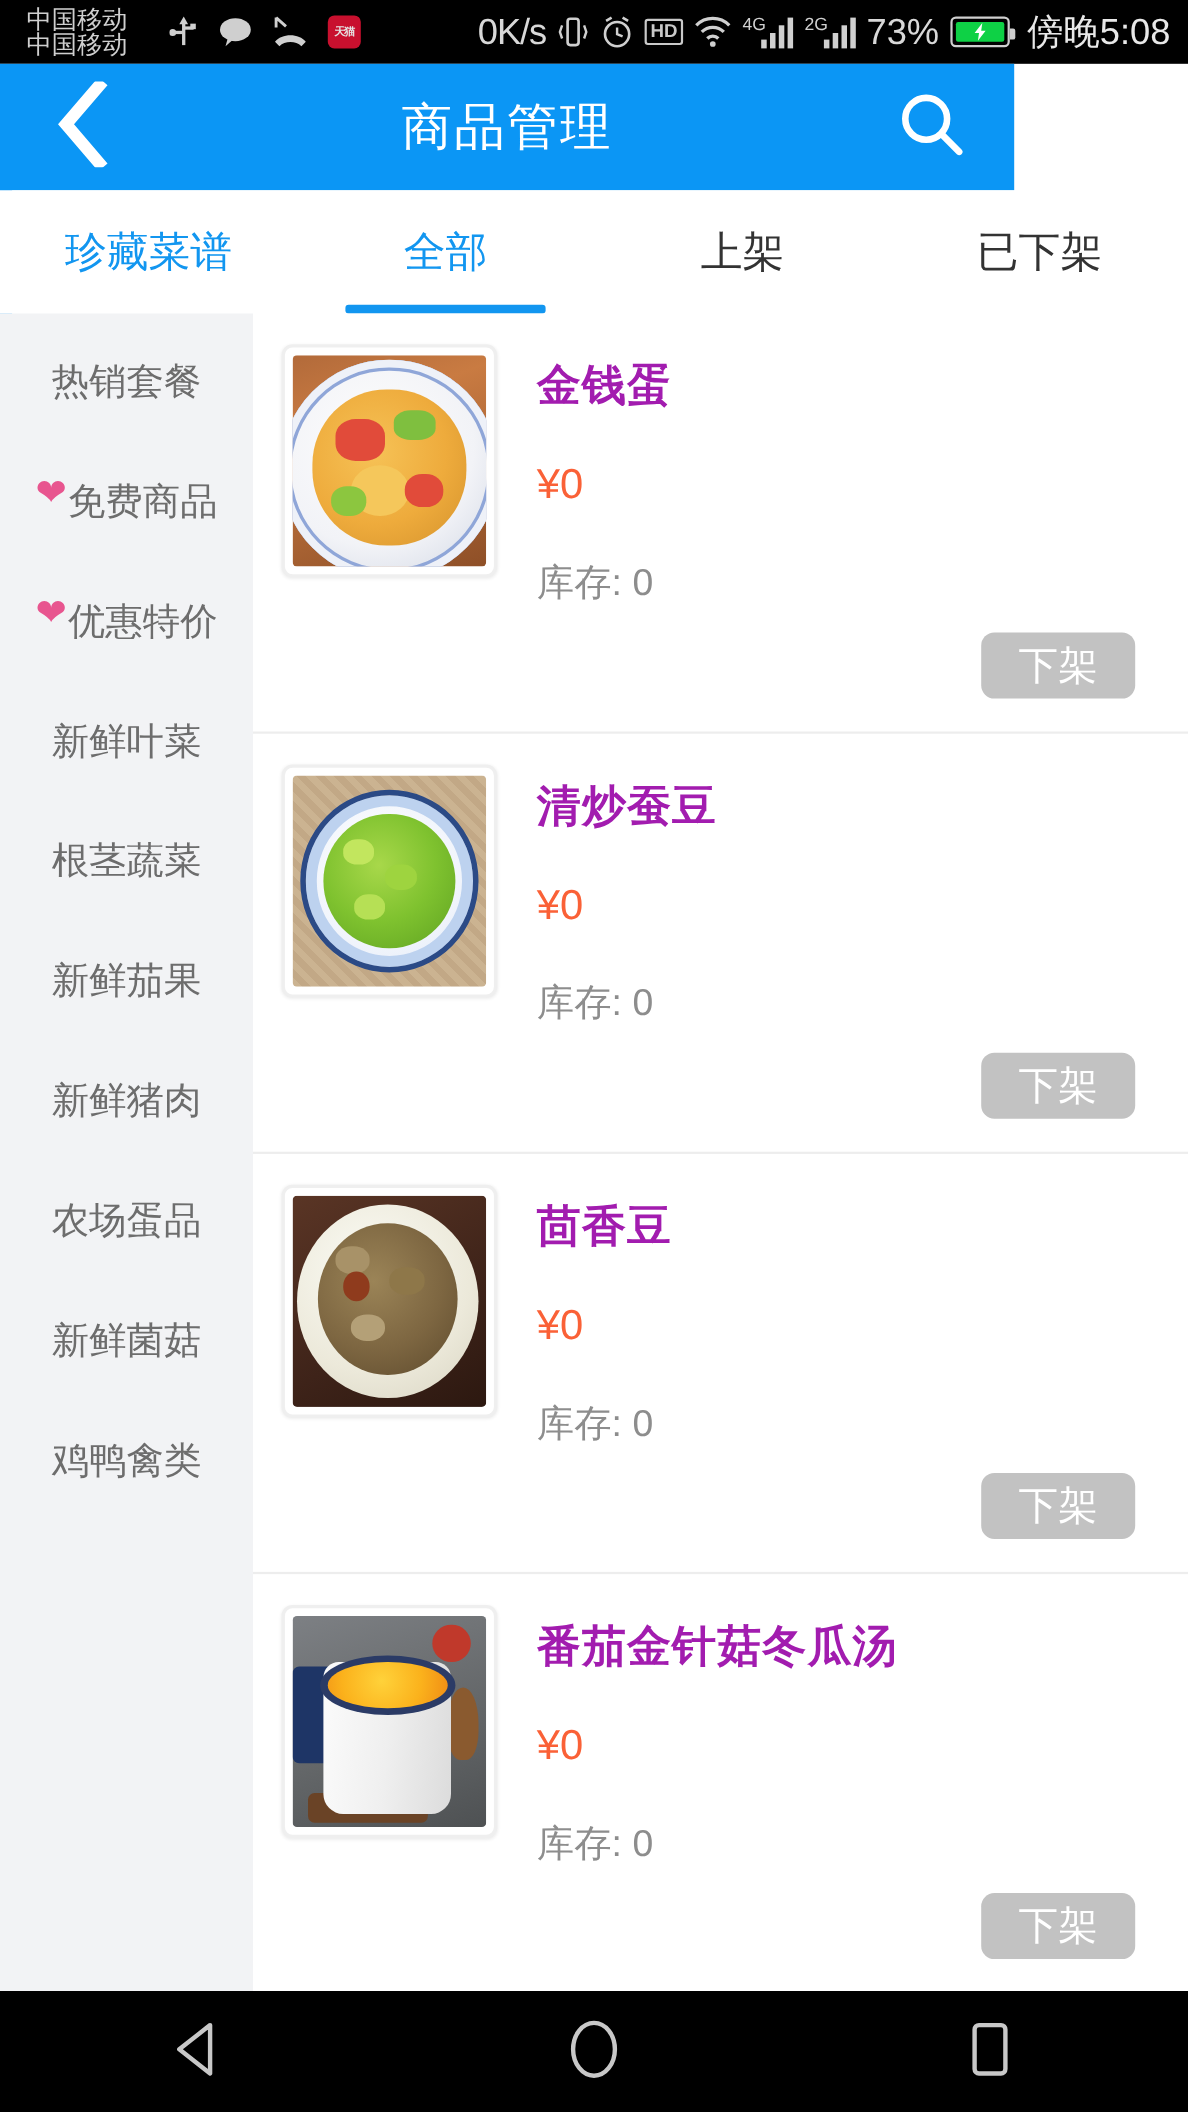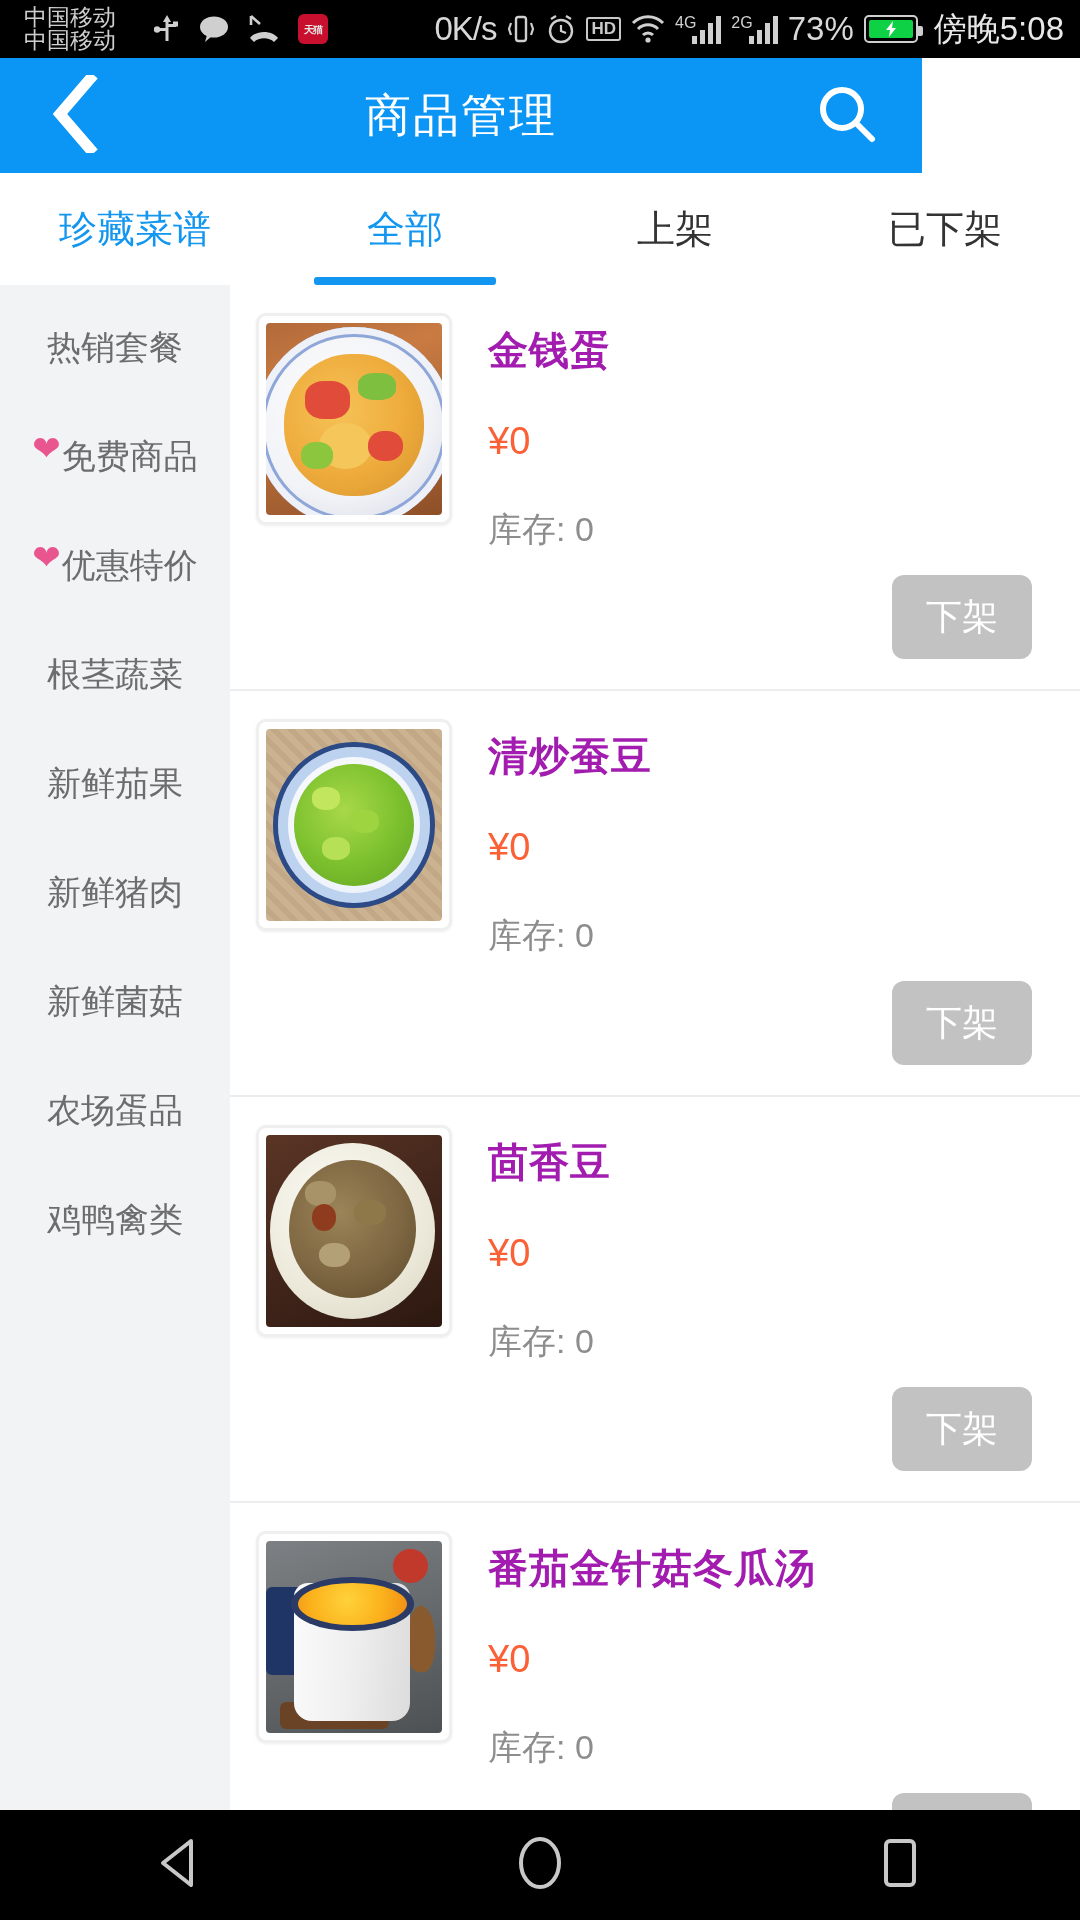--- a/index.html
+++ b/index.html
@@ -127,21 +127,21 @@
     position:relative;
   }
   .info{ padding-left:36px; padding-top:10px; }
   .p-name{ font-size:40px; color:#a21caf; font-weight:bold; letter-spacing:1px; }
   .p-price{ font-size:38px; color:#fa6137; margin-top:42px; }
   .p-stock{ font-size:34px; color:#8d8d8d; margin-top:44px; }
   .btn-row{ display:flex; justify-content:flex-end; padding:22px 48px 30px 0; }
   .btn-off{
     background:#c2c2c2; color:#ffffff; font-size:36px;
     border:none; border-radius:12px;
-    width:140px; height:84px;
+    width:140px; height:60px;
     display:flex; align-items:center; justify-content:center;
   }
 
   
   .navbar{
     position:absolute; bottom:0; left:0; width:1080px; height:110px;
     background:#000; display:flex; align-items:center; justify-content:space-around;
   }
   .navbtn{ width:160px; height:110px; display:flex; align-items:center; justify-content:center; }
 
@@ -325,33 +325,36 @@
       </div>
       <div class="side-item">
         <span class="heart">❤</span>
         <span class="lbl">免费商品</span>
       </div>
       <div class="side-item">
         <span class="heart">❤</span>
         <span class="lbl">优惠特价</span>
       </div>
       <div class="side-item">
+        <span class="lbl">新鲜叶菜</span>
+      </div>
+      <div class="side-item">
         <span class="lbl">根茎蔬菜</span>
       </div>
       <div class="side-item">
         <span class="lbl">新鲜茄果</span>
       </div>
       <div class="side-item">
         <span class="lbl">新鲜猪肉</span>
       </div>
       <div class="side-item">
+        <span class="lbl">农场蛋品</span>
+      </div>
+      <div class="side-item">
         <span class="lbl">新鲜菌菇</span>
-      </div>
-      <div class="side-item">
-        <span class="lbl">农场蛋品</span>
       </div>
       <div class="side-item">
         <span class="lbl">鸡鸭禽类</span>
       </div>
     </div>
 
     <div class="listpane">
 
       <div class="prod">
         <div class="prod-top">

